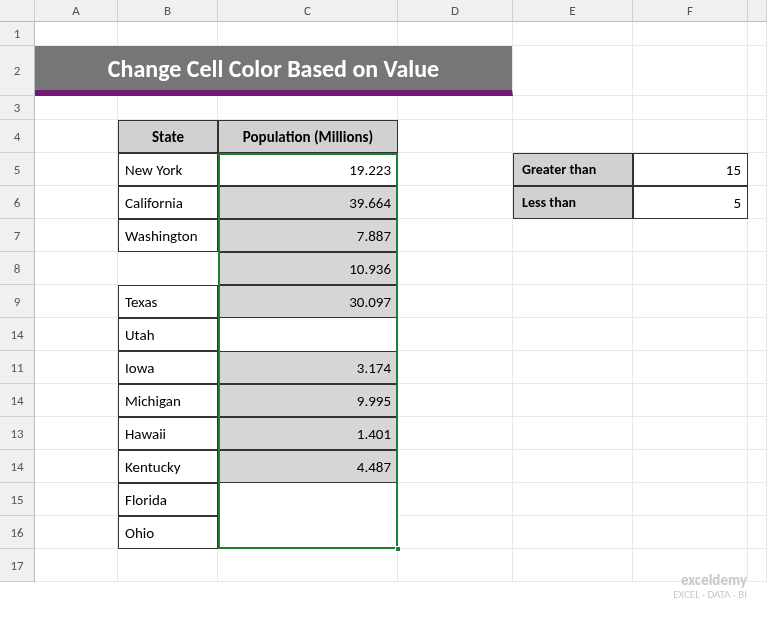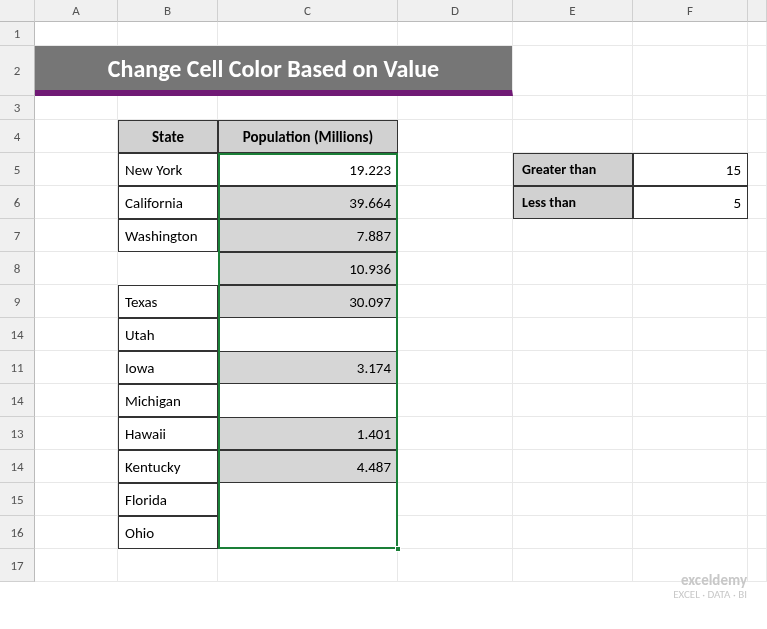--- a/index.html
+++ b/index.html
@@ -69,20 +69,21 @@
     <div class="cell tblcell right sel-rest" style="grid-column:4;grid-row:7">39.664</div>
     <div class="cell tblcell left" style="grid-column:3;grid-row:8">Washington</div>
     <div class="cell tblcell right sel-rest" style="grid-column:4;grid-row:8">7.887</div>
     <div class="cell tblcell right sel-rest" style="grid-column:4;grid-row:9">10.936</div>
     <div class="cell tblcell left" style="grid-column:3;grid-row:10">Texas</div>
     <div class="cell tblcell right sel-rest" style="grid-column:4;grid-row:10">30.097</div>
     <div class="cell tblcell left" style="grid-column:3;grid-row:11">Utah</div>
     <div class="cell tblcell left" style="grid-column:3;grid-row:12">Iowa</div>
     <div class="cell tblcell right sel-rest" style="grid-column:4;grid-row:12">3.174</div>
     <div class="cell tblcell left" style="grid-column:3;grid-row:13">Michigan</div>
+    <div class="cell tblcell right sel-rest" style="grid-column:4;grid-row:13">9.995</div>
     <div class="cell tblcell left" style="grid-column:3;grid-row:14">Hawaii</div>
     <div class="cell tblcell right sel-rest" style="grid-column:4;grid-row:14">1.401</div>
     <div class="cell tblcell left" style="grid-column:3;grid-row:15">Kentucky</div>
     <div class="cell tblcell right sel-rest" style="grid-column:4;grid-row:15">4.487</div>
     <div class="cell tblcell left" style="grid-column:3;grid-row:16">Florida</div>
     <div class="cell tblcell left" style="grid-column:3;grid-row:17">Ohio</div>
 
     <div class="cell sidehdr" style="grid-column:6;grid-row:6">Greater than</div>
     <div class="cell sideval" style="grid-column:7;grid-row:6">15</div>
     <div class="cell sidehdr" style="grid-column:6;grid-row:7">Less than</div>

